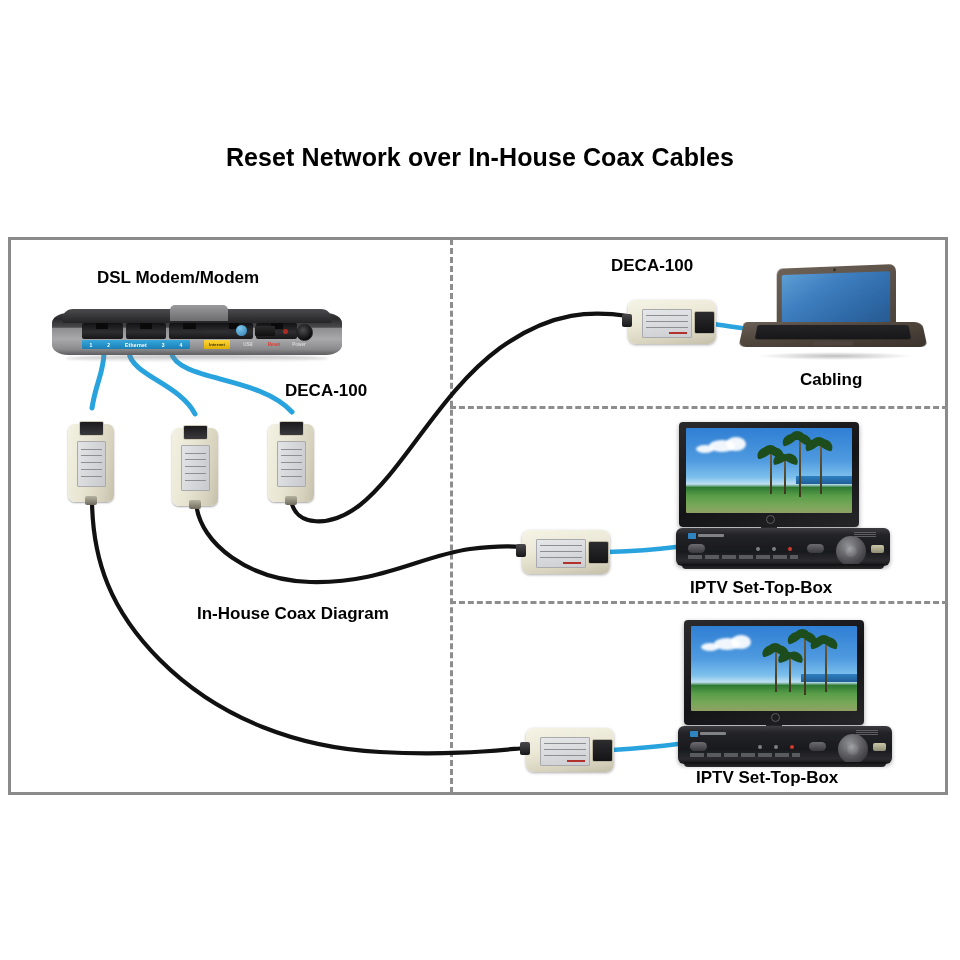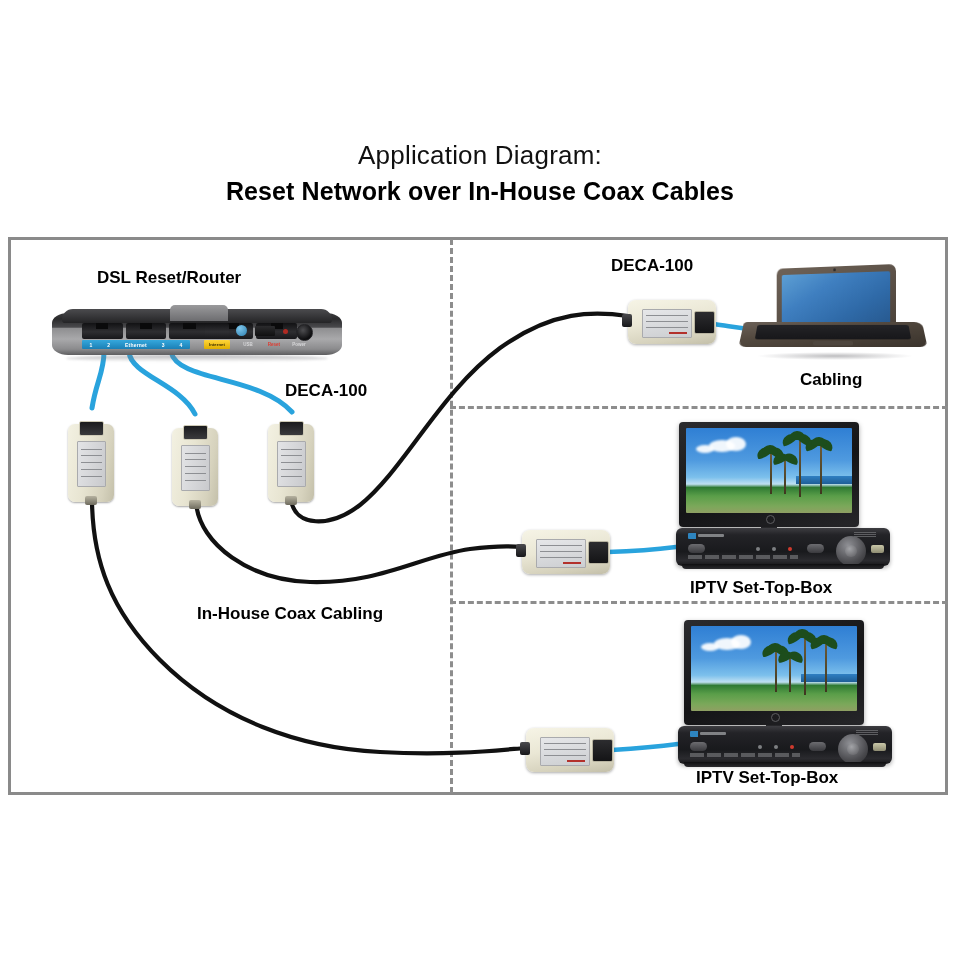--- a/index.html
+++ b/index.html
@@ -316,21 +316,20 @@
     background:repeating-linear-gradient(0deg,#707174 0 1px,transparent 1px 2px);
     opacity:.75;
   }
 </style>
 </head>
 <body>
 
 <div id="stage">
 
   <div class="title-wrap">
-    <div class="title-line1">Application Diagram:</div>
     <div class="title-line2">Reset Network over In-House Coax Cables</div>
   </div>
 
   <div class="frame"></div>
 
   <div class="divider-v"></div>
   <div class="divider-h d1"></div>
   <div class="divider-h d2"></div>
 
   <svg id="cables" viewBox="0 0 960 960">
@@ -347,21 +346,21 @@
 
     <path d="M92,502 C93,560 110,610 160,660 C220,720 300,748 380,752 C450,756 500,750 525,748" fill="none" stroke="#111111" stroke-width="4.2" stroke-linecap="round"></path>
 
     <path d="M714,324 C735,327 752,330 768,331" fill="none" stroke="#29a3dd" stroke-width="4.6" stroke-linecap="round"></path>
 
     <path d="M608,552 C640,551 660,549 676,547" fill="none" stroke="#29a3dd" stroke-width="4.6" stroke-linecap="round"></path>
 
     <path d="M612,750 C642,748 662,746 678,744" fill="none" stroke="#29a3dd" stroke-width="4.6" stroke-linecap="round"></path>
   </svg>
 
-  <div class="lbl lbl-router">DSL Reset/Router</div>
+  <div class="lbl lbl-router">DSL Modem/Modem</div>
   <div class="router">
     <div class="router-body"></div>
     <div class="router-top"></div>
     <div class="router-hump"></div>
 
     <div class="router-ports">
       <div class="rj45"></div>
       <div class="rj45"></div>
       <div class="rj45"></div>
       <div class="rj45"></div>
@@ -583,15 +582,15 @@
       <div class="stb-led red" style="left:112px;"></div>
       <div class="stb-btn2"></div>
       <div class="stb-nav"></div>
       <div class="stb-sq"></div>
       <div class="stb-text"></div>
     </div>
     <div class="stb-foot"></div>
   </div>
   <div class="lbl lbl-stb2">IPTV Set-Top-Box</div>
 
-  <div class="lbl lbl-coax">In-House Coax Cabling</div>
+  <div class="lbl lbl-coax">In-House Coax Diagram</div>
 
 </div>
 
 </body></html>

